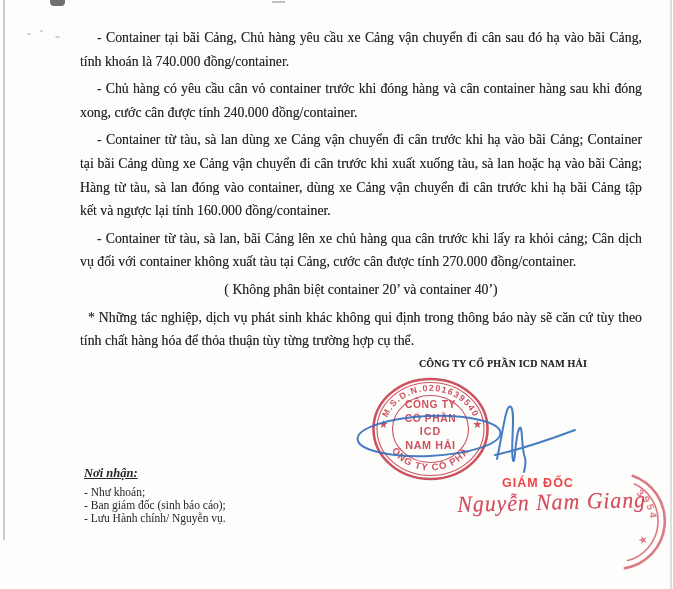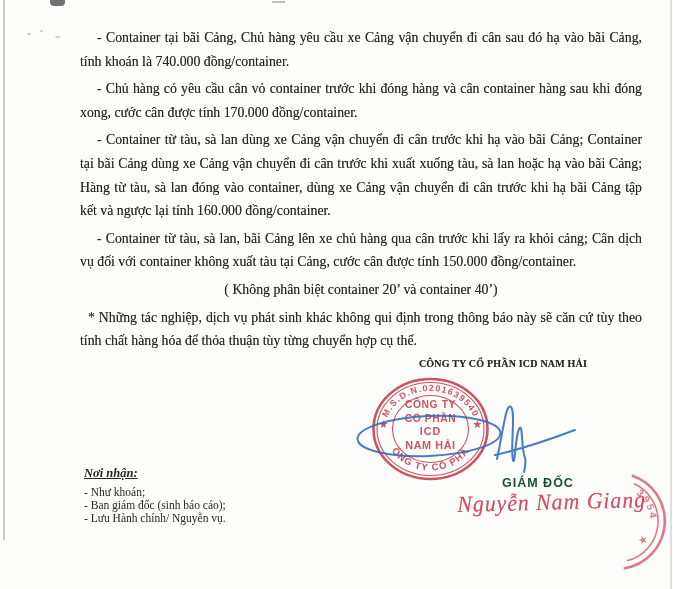--- a/index.html
+++ b/index.html
@@ -38,21 +38,21 @@
   }
   .company-name {
     position:absolute; left:385px; top:358px; width:236px;
     text-align:center; font-weight:bold; font-size:10px; letter-spacing:.2px;
     color:#2b2b2b; text-shadow:0 0 .6px rgba(50,50,50,.65);
   }
   .director-title {
     position:absolute; left:502px; top:476px;
     font-family:"Liberation Sans", sans-serif;
     font-weight:bold; font-size:12.5px; letter-spacing:1px;
-    color:#14532d;
+    color:#ef4444;
   }
   .signer-name {
     position:absolute; left:457px; top:492px;
     font-style:italic; font-size:23px; letter-spacing:1px;
     color:#d64f60; transform:rotate(-1.5deg) scaleX(.95); transform-origin:left top;
     text-shadow:0 0 .5px rgba(214,79,96,.6);
   }
 
   .recipients { position:absolute; left:84px; top:466px; }
   .rec-heading {
@@ -73,25 +73,25 @@
   <div class="left-line"></div>
   <div class="right-line"></div>
   <div class="smudge-top"></div>
   <div class="smudge-top2"></div>
   <div class="speck s1"></div>
   <div class="speck s2"></div>
   <div class="speck s3"></div>
 
   <div class="body-text">
     <p class="para">- Container tại bãi Cảng, Chủ hàng yêu cầu xe Cảng vận chuyển đi cân sau đó hạ vào bãi Cảng, tính khoán là 740.000 đồng/container.</p>
-    <p class="para">- Chủ hàng có yêu cầu cân vỏ container trước khi đóng hàng và cân container hàng sau khi đóng xong, cước cân được tính 170.000 đồng/container.</p>
+    <p class="para">- Chủ hàng có yêu cầu cân vỏ container trước khi đóng hàng và cân container hàng sau khi đóng xong, cước cân được tính 240.000 đồng/container.</p>
     <p class="para">- Container từ tàu, sà lan dùng xe Cảng vận chuyển đi cân trước khi hạ vào bãi Cảng; Container tại bãi Cảng dùng xe Cảng vận chuyển đi cân trước khi xuất xuống tàu, sà lan hoặc hạ vào bãi Cảng; Hàng từ tàu, sà lan đóng vào container, dùng xe Cảng vận chuyển đi cân trước khi hạ bãi Cảng tập kết và ngược lại tính 160.000 đồng/container.</p>
-    <p class="para">- Container từ tàu, sà lan, bãi Cảng lên xe chủ hàng qua cân trước khi lấy ra khỏi cảng; Cân dịch vụ đối với container không xuất tàu tại Cảng, cước cân được tính 150.000 đồng/container.</p>
+    <p class="para">- Container từ tàu, sà lan, bãi Cảng lên xe chủ hàng qua cân trước khi lấy ra khỏi cảng; Cân dịch vụ đối với container không xuất tàu tại Cảng, cước cân được tính 270.000 đồng/container.</p>
     <p class="para note-centered">( Không phân biệt container 20’ và container 40’)</p>
-    <p class="para note-star">* Những tác nghiệp, dịch vụ phát sinh khác không qui định trong thông báo này sẽ căn cứ tùy theo tính chất hàng hóa để thỏa thuận tùy từng chuyển hợp cụ thể.</p>
+    <p class="para note-star">* Những tác nghiệp, dịch vụ phát sinh khác không qui định trong thông báo này sẽ căn cứ tùy theo tính chất hàng hóa để thỏa thuận tùy từng trường hợp cụ thể.</p>
   </div>
 
   <div class="company-name">CÔNG TY CỔ PHẦN ICD NAM HẢI</div>
   <div class="director-title">GIÁM ĐỐC</div>
   <div class="signer-name">Nguyễn Nam Giang</div>
 
   <div class="recipients">
     <div class="rec-heading">Nơi nhận:</div>
     <div class="rec-item">- Như khoán;</div>
     <div class="rec-item">- Ban giám đốc (sinh báo cáo);</div>

